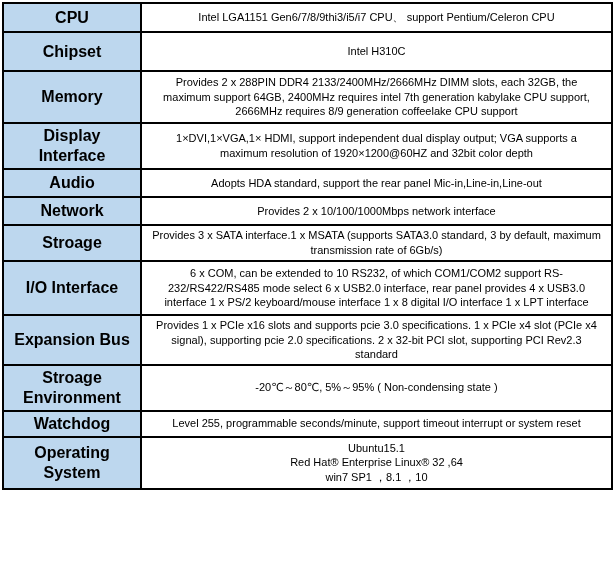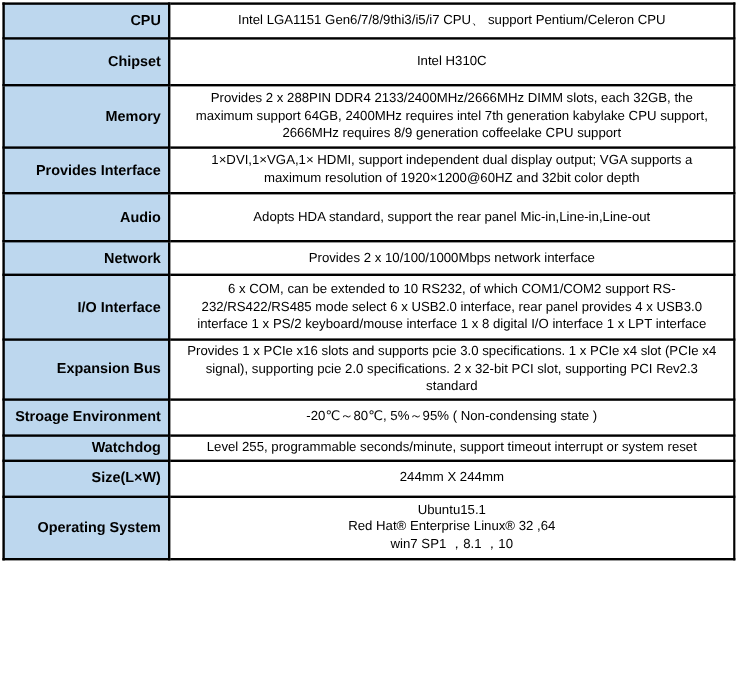--- a/index.html
+++ b/index.html
@@ -22,22 +22,22 @@
     width: 609px;
     table-layout: fixed;
   }
   table.spec-table td {
     border: 2px solid #000000;
     vertical-align: middle;
   }
   td.label-cell {
     background: var(--label-bg, #BDD7EE);
     font-weight: bold;
-    font-size: 12px;
-    text-align: right;
+    font-size: 16px;
+    text-align: center;
     padding: 2px 6px;
     line-height: 1.25;
   }
   td.value-cell {
     background: #ffffff;
     font-size: 11px;
     text-align: center;
     padding: 2px 9px;
     line-height: 1.32;
     white-space: pre-line;
@@ -59,51 +59,51 @@
       </tr>
       <tr class="spec-row" style="height:39px">
         <td class="label-cell">Chipset</td>
         <td class="value-cell">Intel H310C</td>
       </tr>
       <tr class="spec-row" style="height:52px">
         <td class="label-cell">Memory</td>
         <td class="value-cell">Provides 2 x 288PIN DDR4 2133/2400MHz/2666MHz DIMM slots, each 32GB, the maximum support 64GB, 2400MHz requires intel 7th generation kabylake CPU support, 2666MHz requires 8/9 generation coffeelake CPU support</td>
       </tr>
       <tr class="spec-row" style="height:38px">
-        <td class="label-cell">Provides Interface</td>
+        <td class="label-cell">Display Interface</td>
         <td class="value-cell">1×DVI,1×VGA,1× HDMI, support independent dual display output; VGA supports a maximum resolution of 1920×1200@60HZ and 32bit color depth</td>
       </tr>
-      <tr class="spec-row" style="height:40px">
+      <tr class="spec-row" style="height:28px">
         <td class="label-cell">Audio</td>
         <td class="value-cell">Adopts HDA standard, support the rear panel Mic-in,Line-in,Line-out</td>
       </tr>
       <tr class="spec-row" style="height:28px">
         <td class="label-cell">Network</td>
         <td class="value-cell">Provides 2 x 10/100/1000Mbps network interface</td>
+      </tr>
+      <tr class="spec-row" style="height:36px">
+        <td class="label-cell">Stroage</td>
+        <td class="value-cell">Provides 3 x SATA interface.1 x MSATA (supports SATA3.0 standard, 3 by default, maximum transmission rate of 6Gb/s)</td>
       </tr>
       <tr class="spec-row" style="height:54px">
         <td class="label-cell">I/O Interface</td>
         <td class="value-cell">6 x COM, can be extended to 10 RS232, of which COM1/COM2 support RS-232/RS422/RS485 mode select 6 x USB2.0 interface, rear panel provides 4 x USB3.0 interface 1 x PS/2 keyboard/mouse interface 1 x 8 digital I/O interface 1 x LPT interface</td>
       </tr>
       <tr class="spec-row" style="height:41px">
         <td class="label-cell">Expansion Bus</td>
         <td class="value-cell">Provides 1 x PCIe x16 slots and supports pcie 3.0 specifications. 1 x PCIe x4 slot (PCIe x4 signal), supporting pcie 2.0 specifications. 2 x 32-bit PCI slot, supporting PCI Rev2.3 standard</td>
       </tr>
       <tr class="spec-row" style="height:30px">
         <td class="label-cell">Stroage Environment</td>
         <td class="value-cell">-20℃～80℃, 5%～95% ( Non-condensing state )</td>
       </tr>
       <tr class="spec-row" style="height:20px">
         <td class="label-cell">Watchdog</td>
         <td class="value-cell">Level 255, programmable seconds/minute, support timeout interrupt or system reset</td>
       </tr>
-      <tr class="spec-row" style="height:30px">
-        <td class="label-cell">Size(L×W)</td>
-        <td class="value-cell">244mm X 244mm</td>
-      </tr>
       <tr class="spec-row" style="height:52px">
         <td class="label-cell">Operating System</td>
         <td class="value-cell">Ubuntu15.1
 Red Hat® Enterprise Linux® 32 ,64
 win7 SP1 ，8.1 ，10</td>
       </tr>
     </tbody>
   </table>
 </div>
 

